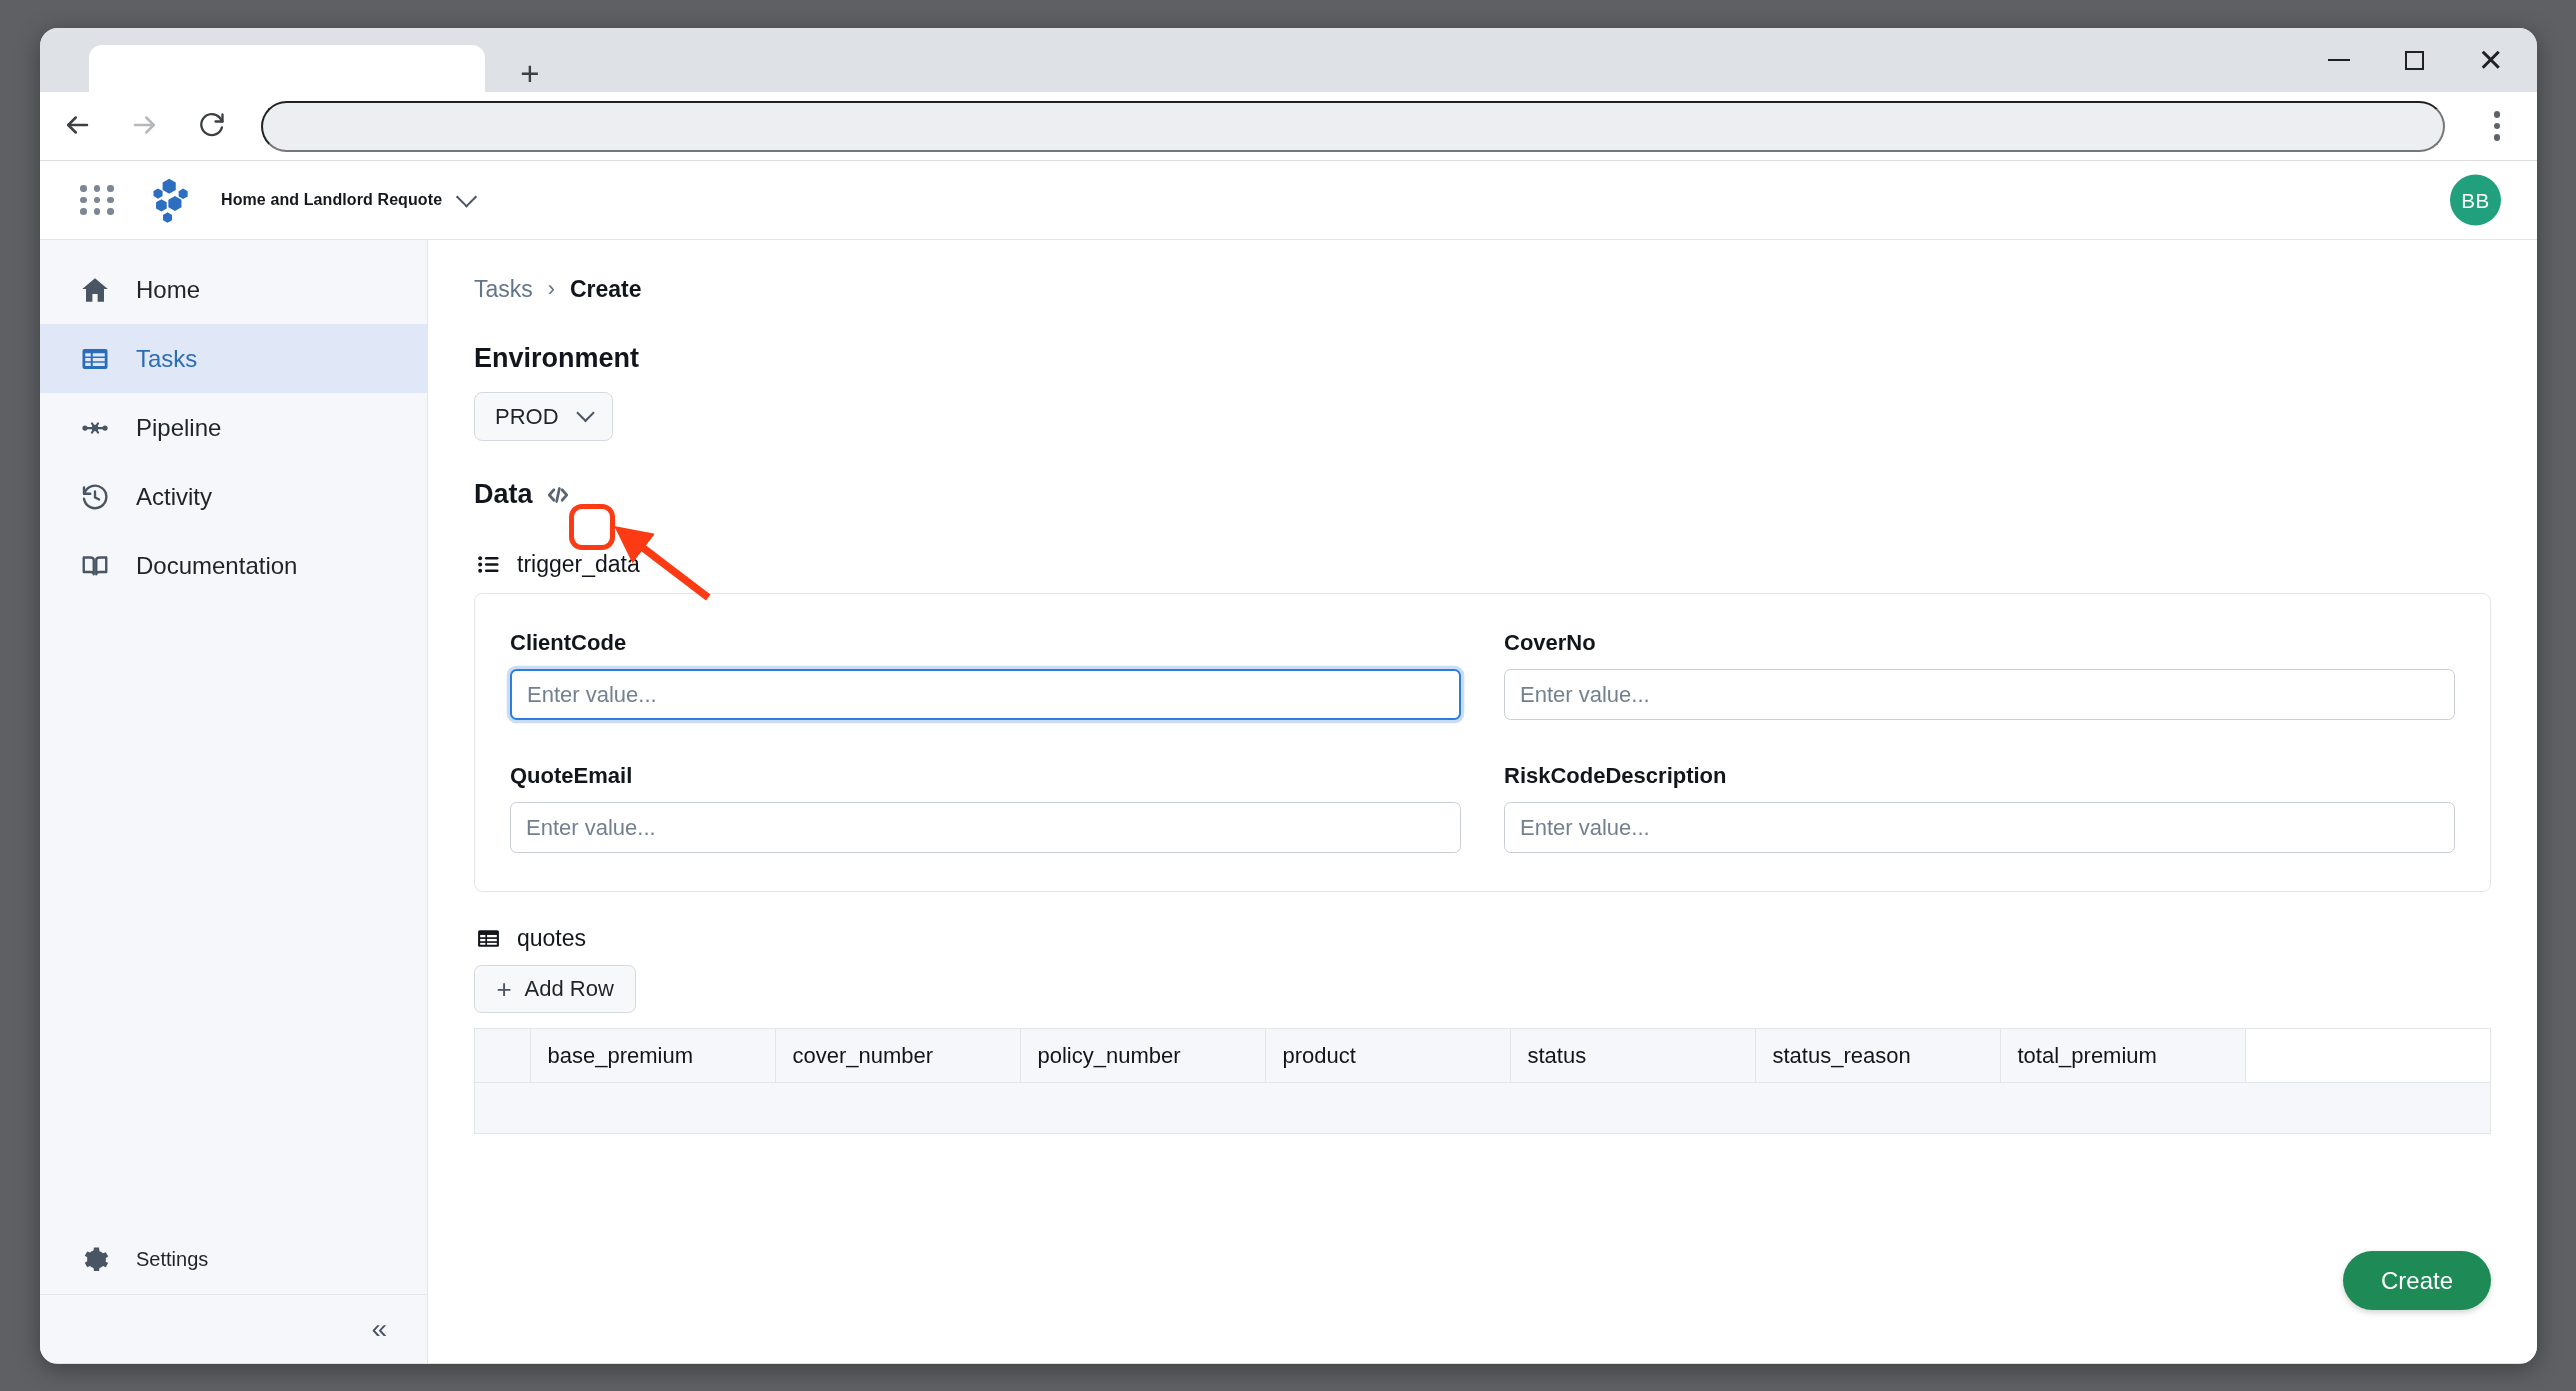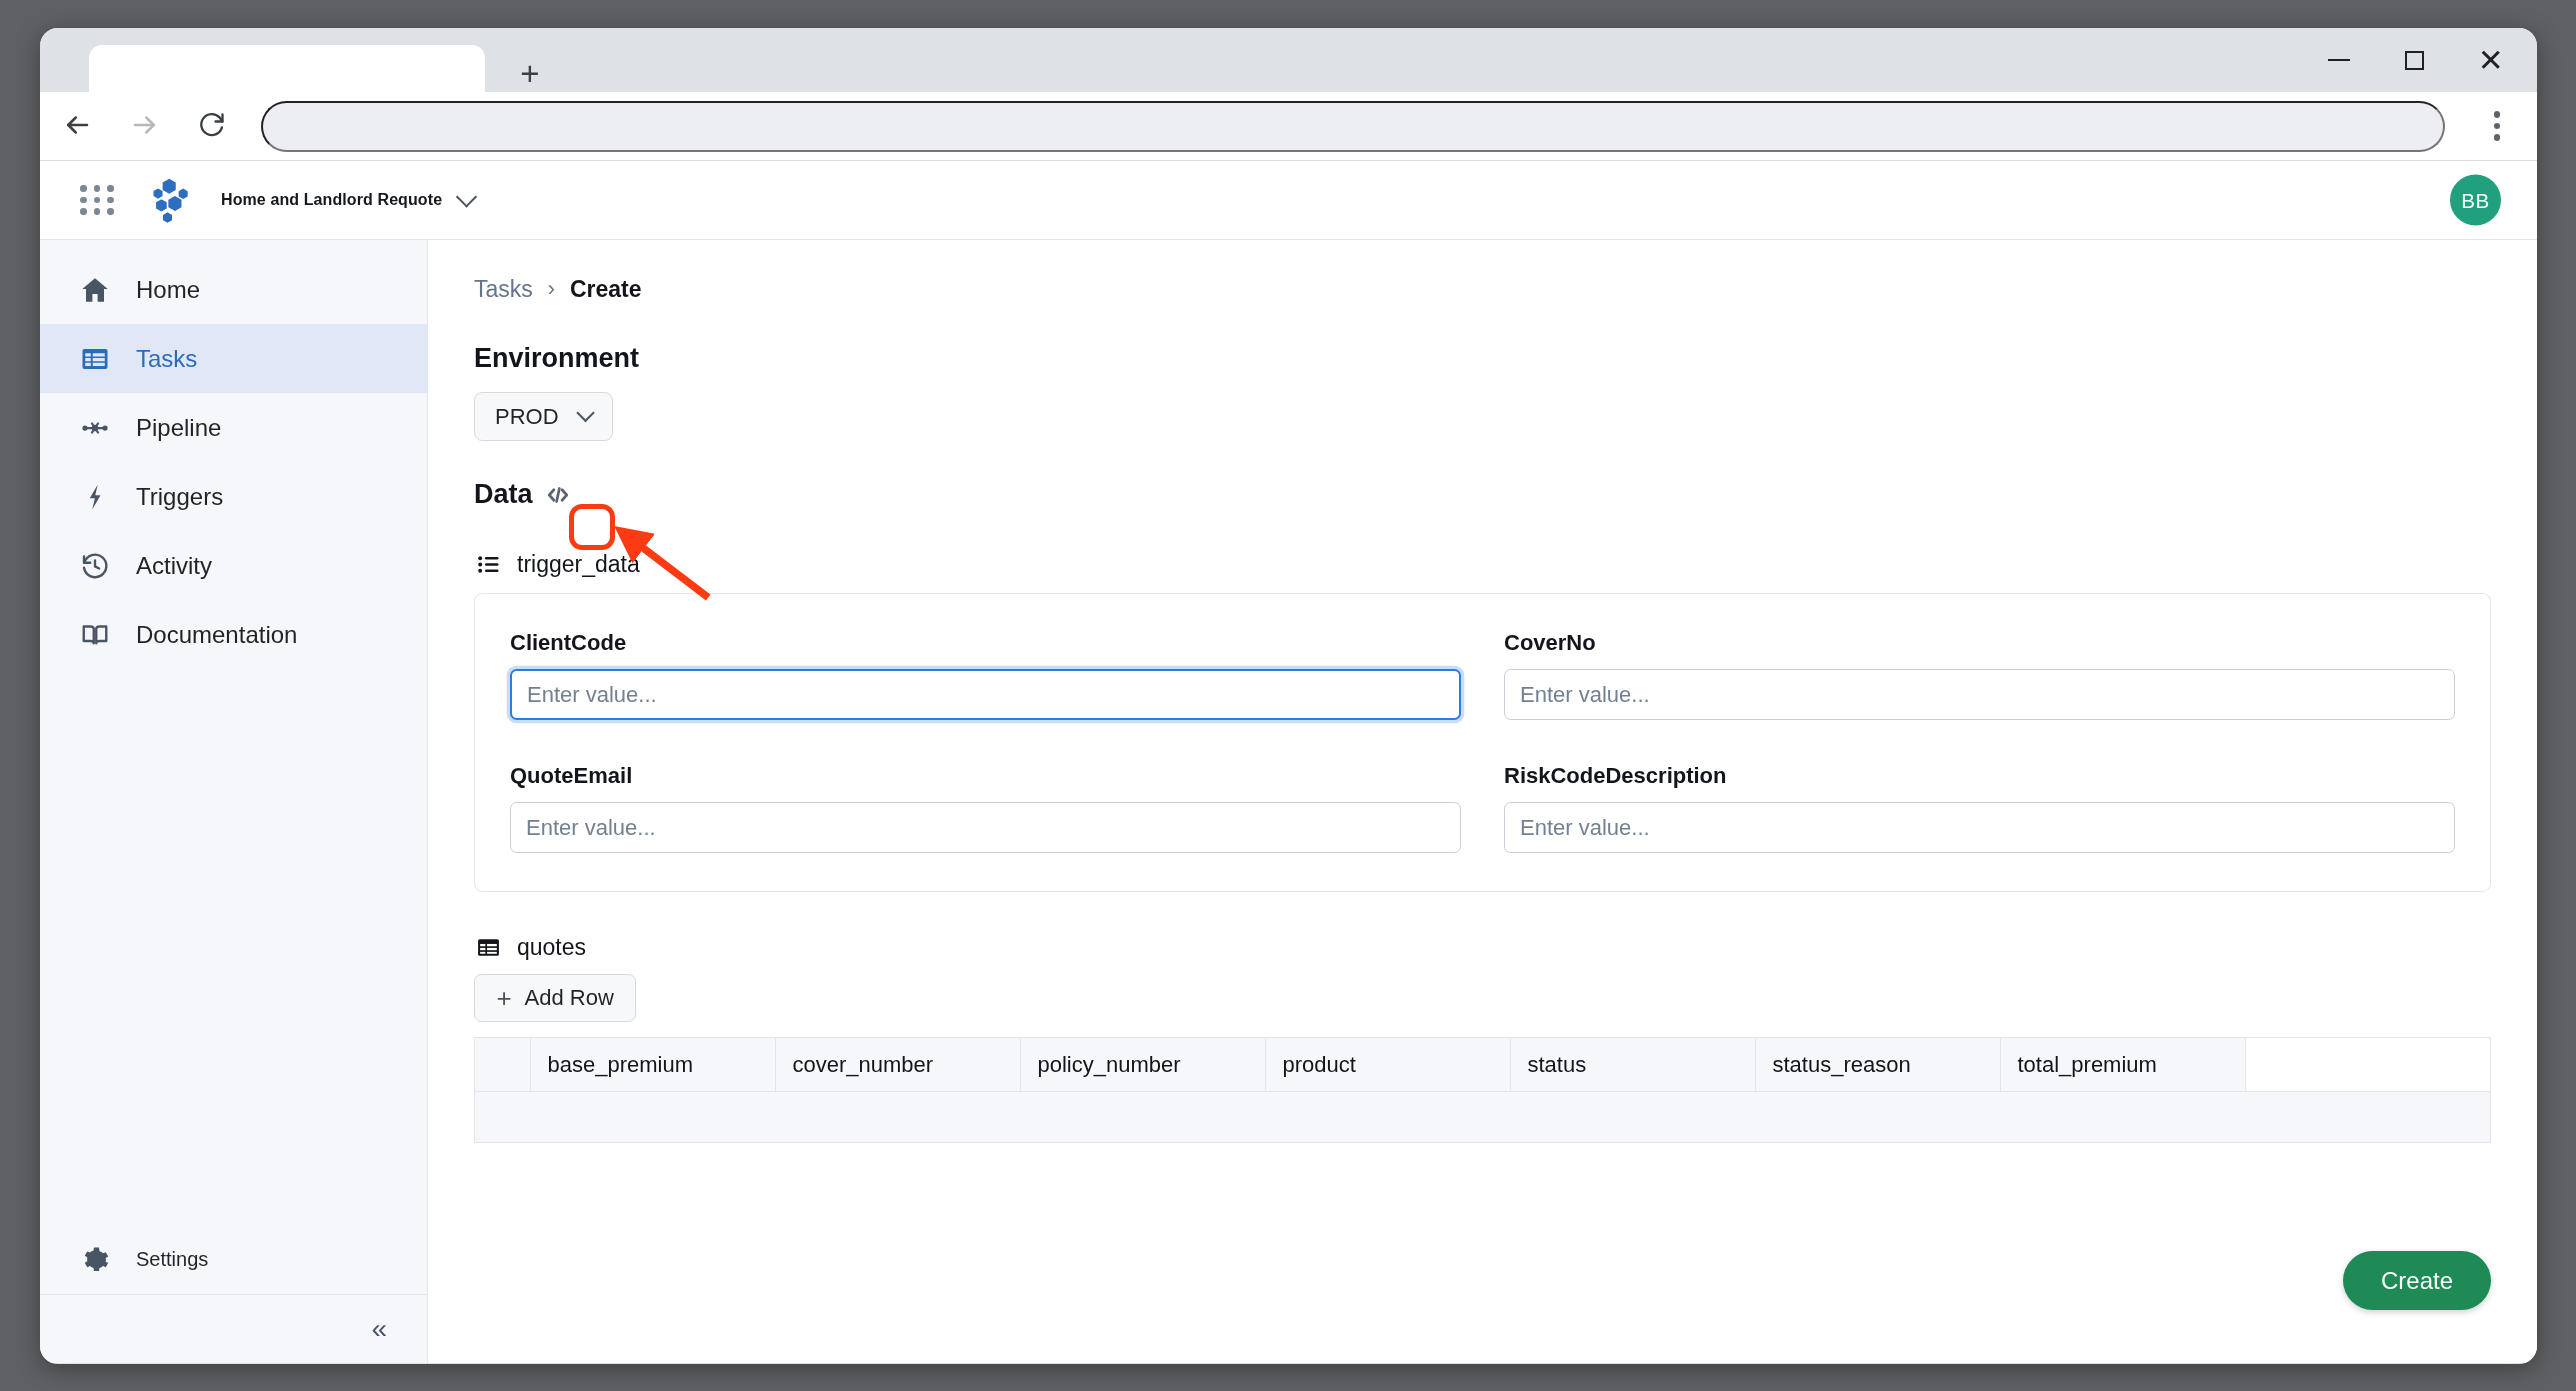--- a/index.html
+++ b/index.html
@@ -239,21 +239,21 @@
     font-size: 22px; color: #12161c;
     font-family: "Liberation Sans", sans-serif;
   }
   .field-input::placeholder { color: #73808f; }
   .field-input.focused {
     border: 2.5px solid #2b7de0;
     box-shadow: 0 0 0 3.3px #c9ddf6;
   }
 
   
-  #quotes-header { margin-top: 41px; }
+  #quotes-header { margin-top: 32px; }
   #add-row-button {
     margin-top: 13px;
     display: inline-flex; align-items: center; gap: 13px;
     height: 48px; padding: 0 21.4px;
     background: #f7f8fa;
     border: 1.6px solid #d4d9e0;
     border-radius: 7.4px;
     font-size: 22px; color: #1f2429;
     cursor: pointer;
     font-family: "Liberation Sans", sans-serif;
@@ -429,28 +429,20 @@
                 <circle cx="20" cy="12" r="2.1" fill="#4a5564" stroke="none"></circle>
                 <line x1="6" y1="12" x2="10" y2="12"></line>
                 <line x1="14" y1="12" x2="18" y2="12"></line>
                 <line x1="9.6" y1="8.4" x2="14.4" y2="15.6"></line>
                 <line x1="14.4" y1="8.4" x2="9.6" y2="15.6"></line>
               </svg>
             </span>
             <span class="nav-label">Pipeline</span>
           </div>
 
-          <div class="nav-item">
-            <span class="nav-icon">
-              <svg width="30" height="30" viewBox="0 0 24 24" fill="#4a5564">
-                <path d="M14.2 2 7.8 13h4.1L9.8 22l6.6-11.4h-4.2z"></path>
-              </svg>
-            </span>
-            <span class="nav-label">Triggers</span>
-          </div>
 
           <div class="nav-item">
             <span class="nav-icon">
               <svg width="30" height="30" viewBox="0 0 24 24" fill="none" stroke="#4a5564" stroke-width="1.9" stroke-linecap="round" stroke-linejoin="round">
                 <path d="M3.5 9.2A9 9 0 1 1 3.2 13.4"></path>
                 <polyline points="3.2 4.4 3.2 9.4 8.2 9.4"></polyline>
                 <polyline points="12 7.6 12 12.3 15.3 14"></polyline>
               </svg>
             </span>
             <span class="nav-label">Activity</span>

